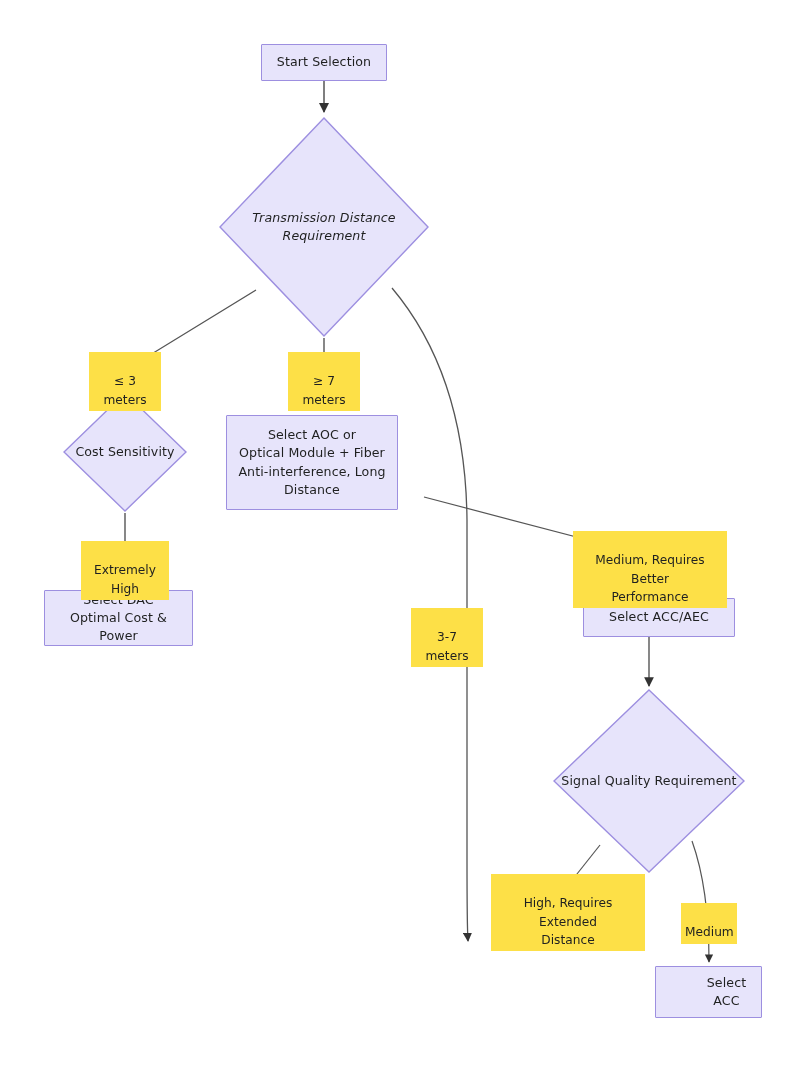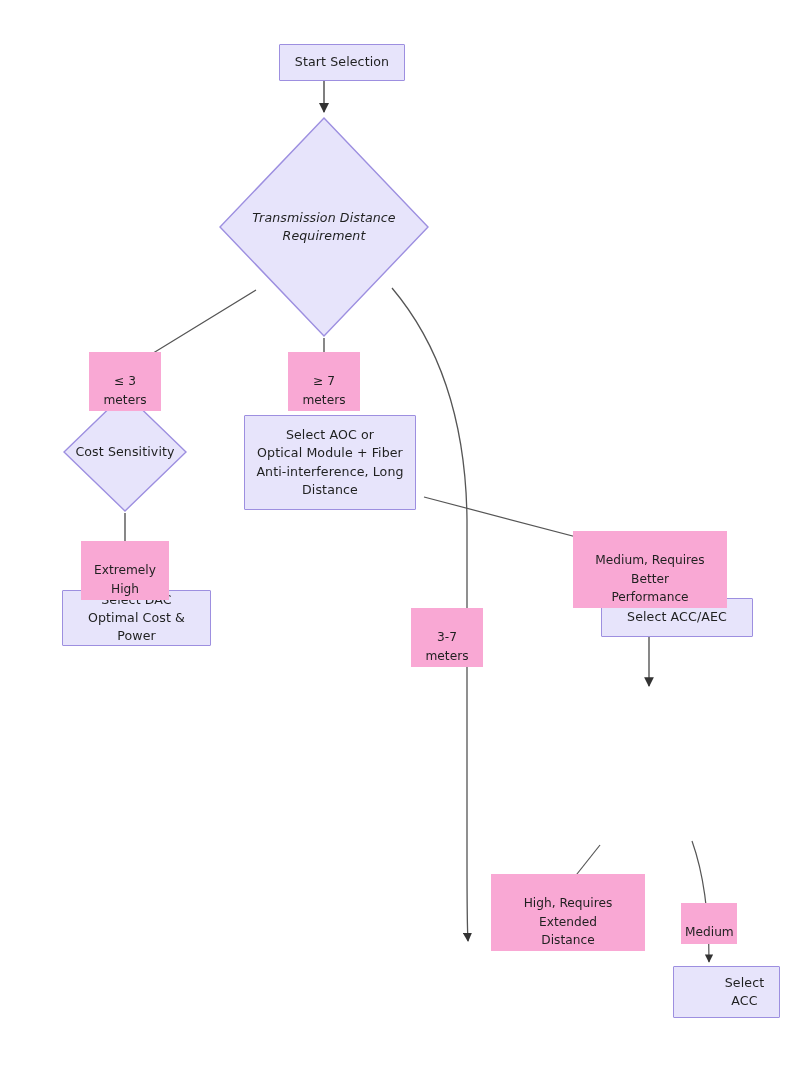--- a/index.html
+++ b/index.html
@@ -38,42 +38,41 @@
     font-size: 12.6px;
     line-height: 1.45;
     letter-spacing: 0.1px;
   }
   .node.rect {
     background: #e7e4fb;
     border: 1px solid #9d8fe0;
     border-radius: 1px;
     padding: 4px 8px;
     white-space: pre-line;
-    margin-left: 18px;
   }
   .node.diamond-wrap {
     background: transparent;
     border: none;
   }
   .diamond-shape {
     position: absolute;
     left: 0;
     top: 0;
     width: 100%;
     height: 100%;
   }
   .diamond-label {
     position: relative;
     z-index: 2;
     white-space: pre-line;
     padding: 0 6px;
   }
   .edge-label {
     position: absolute;
-    background: #f9a8d4;
+    background: #fde047;
     color: #1f2020;
     font-size: 12.2px;
     line-height: 1.5;
     text-align: center;
     padding: 2px 4px;
     box-sizing: border-box;
     white-space: pre-line;
   }
 </style>
 </head>
@@ -135,20 +134,26 @@
 
   <div class="node rect" style="left:44px; top:590px; width:149px; height:56px;">
     <span>Select DAC
 Optimal Cost &amp; Power</span>
   </div>
 
   <div class="node rect" style="left:583px; top:598px; width:152px; height:39px;">
     <span>Select ACC/AEC</span>
   </div>
 
+  <div class="node diamond-wrap" style="left:553px; top:689px; width:192px; height:184px;">
+    <svg class="diamond-shape" viewBox="0 0 192 184" preserveAspectRatio="none">
+      <polygon points="96,1 191,92 96,183 1,92" fill="#e7e4fb" stroke="#9d8fe0" stroke-width="1.4"></polygon>
+    </svg>
+    <span class="diamond-label">Signal Quality Requirement</span>
+  </div>
 
 
   <div class="node rect" style="left:655px; top:966px; width:107px; height:52px;padding-left:44px;">
     <span>Select ACC</span>
   </div>
 
   <div class="edge-label" style="left:89px; top:352px; width:72px;">
     <span>≤ 3 meters</span>
   </div>
 

